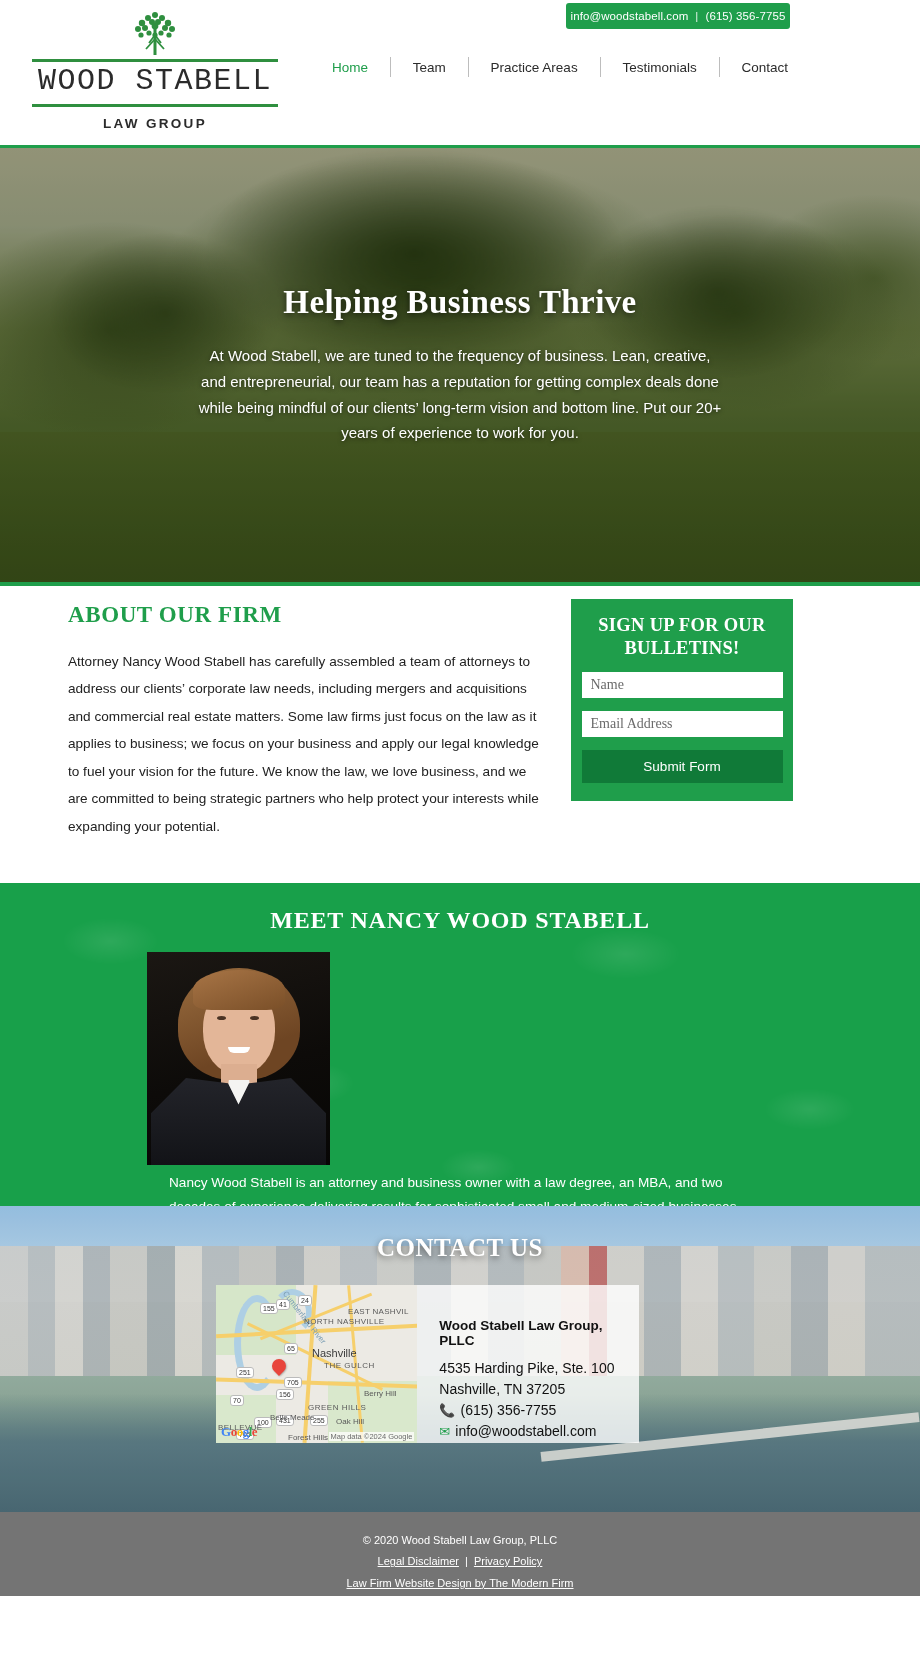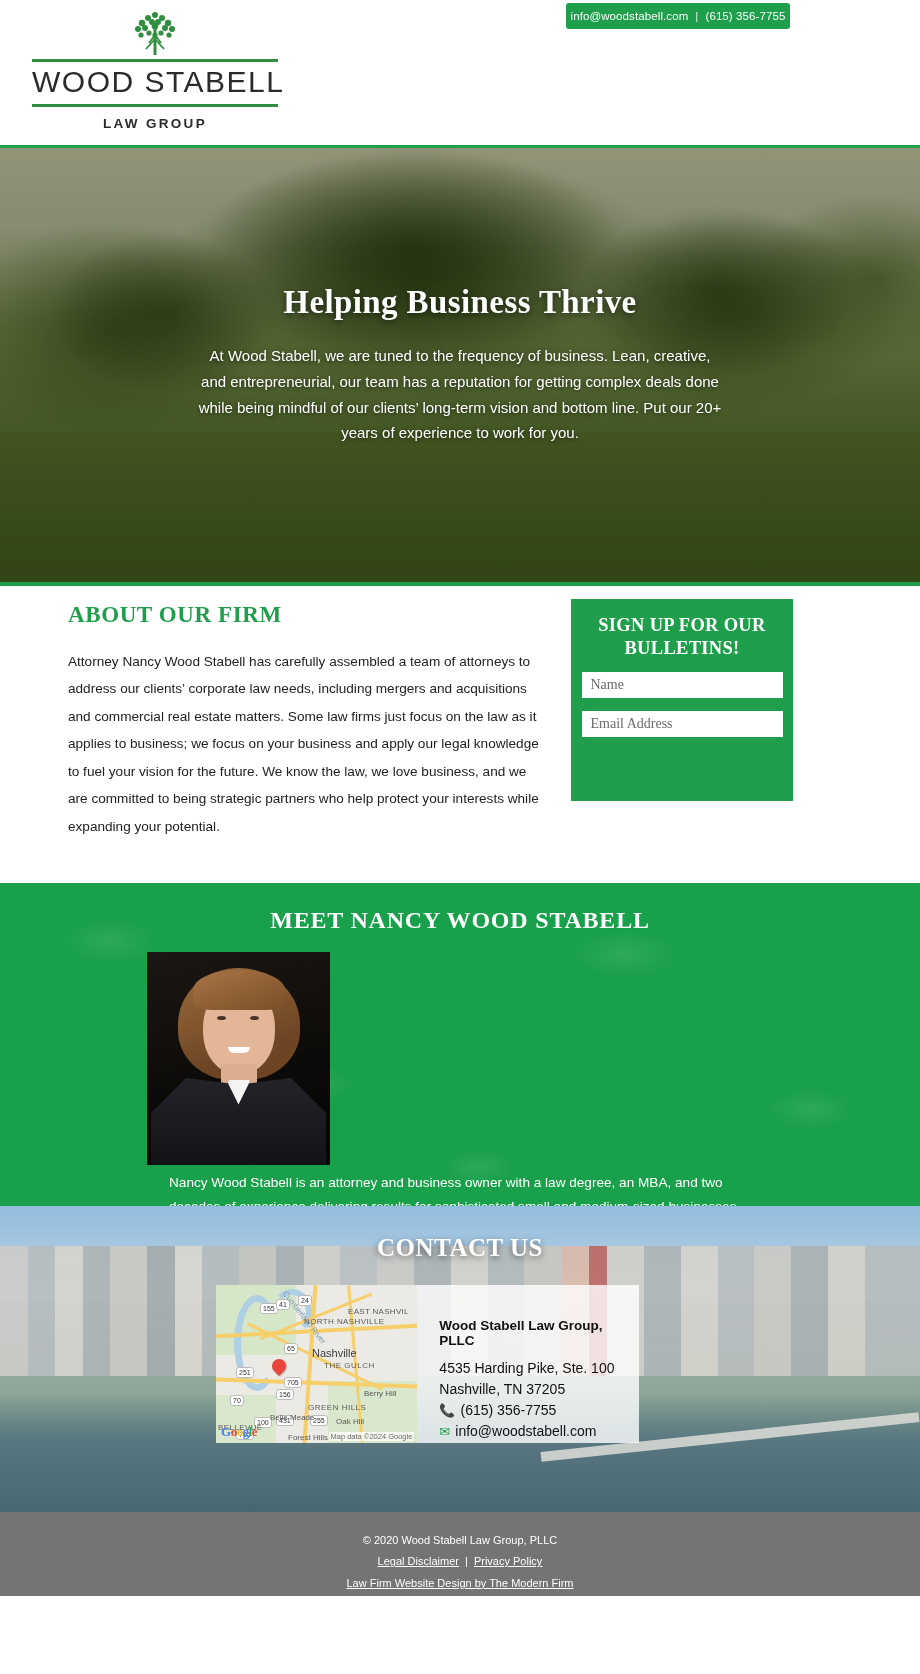--- a/index.html
+++ b/index.html
@@ -22,21 +22,21 @@
   .topbar a { color:#fff; text-decoration:none; }
   .topbar .sep { opacity:.85; }
 
   .logo-wrap {
     position:absolute; left:32px; top:5px; width:246px; text-align:center;
   }
   .tree { width:100%; height:52px; position:relative; }
   .tree svg { display:block; margin:0 auto; }
   .logo-rule { height:3px; background:#2f8f3f; margin:2px 0 0 0; }
   .logo-name {
-    font-family:Liberation Sans, sans-serif; font-size:30px; letter-spacing:1.5px;
+    font-family:Liberation Mono, monospace; font-size:30px; letter-spacing:1.5px;
     color:#2b2b2b; padding:4px 0 4px; line-height:1.05; white-space:nowrap;
   }
   .logo-sub {
     font-size:13.5px; letter-spacing:2.3px; font-weight:bold; color:#2b2b2b;
     padding-top:9px;
   }
 
   .nav {
     position:absolute; left:310px; top:57px; right:110px;
     display:flex; align-items:center; font-size:13.5px; color:#2b2b2b;
@@ -330,20 +330,41 @@
             <path d="M31 34 L22 44 M31 34 L40 44 M31 30 L25 38 M31 30 L37 38" stroke="#2f8f3f" stroke-width="1.8" fill="none"></path>
           </g>
         </svg>
       </div>
       <div class="logo-rule"></div>
       <div class="logo-name">WOOD STABELL</div>
       <div class="logo-rule"></div>
       <div class="logo-sub">LAW GROUP</div>
     </div>
 
+    <nav class="nav">
+      <span class="slot">
+          <a href="#" class="active">Home</a>
+        </span>
+      <span class="divider"></span>
+      <span class="slot">
+          <a href="#">Team</a>
+        </span>
+      <span class="divider"></span>
+      <span class="slot">
+          <a href="#">Practice Areas</a>
+        </span>
+      <span class="divider"></span>
+      <span class="slot">
+          <a href="#">Testimonials</a>
+        </span>
+      <span class="divider"></span>
+      <span class="slot">
+          <a href="#">Contact</a>
+        </span>
+    </nav>
   </div>
   <div class="header-rule"></div>
 
   <section class="hero">
     <div class="hero-sky"></div>
     <div class="hero-canopy"></div>
     <div class="hero-ground"></div>
     <div class="hero-dim"></div>
     <div class="hero-inner">
       <h1 class="hero-title">Helping Business Thrive</h1>
@@ -355,20 +376,21 @@
   <section class="about">
     <div class="about-col">
       <h2 class="about-head">ABOUT OUR FIRM</h2>
       <p class="about-body">Attorney Nancy Wood Stabell has carefully assembled a team of attorneys to address our clients’ corporate law needs, including mergers and acquisitions and commercial real estate matters. Some law firms just focus on the law as it applies to business; we focus on your business and apply our legal knowledge to fuel your vision for the future. We know the law, we love business, and we are committed to being strategic partners who help protect your interests while expanding your potential.</p>
     </div>
 
     <form class="signup">
       <div class="signup-head">SIGN UP FOR OUR BULLETINS!</div>
       <input type="text" placeholder="Name" style="">
       <input type="email" placeholder="Email Address" style="">
+      <button class="signup-btn" type="submit">Submit Form</button>
     </form>
   </section>
 
   <section class="meet">
     <div class="meet-tex"></div>
     <h2 class="meet-head">MEET NANCY WOOD STABELL</h2>
     <div class="meet-row">
       <div class="portrait">
         <div class="p-hair"></div>
           <div class="p-face"></div>

